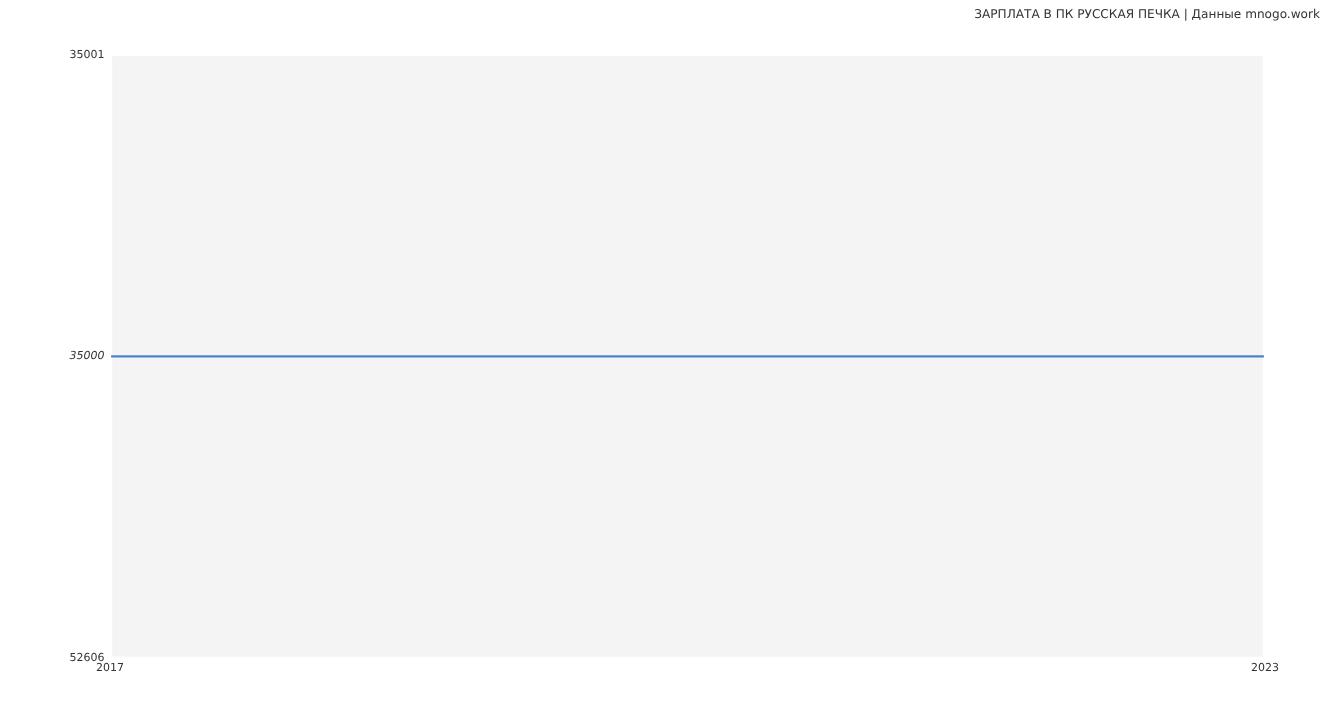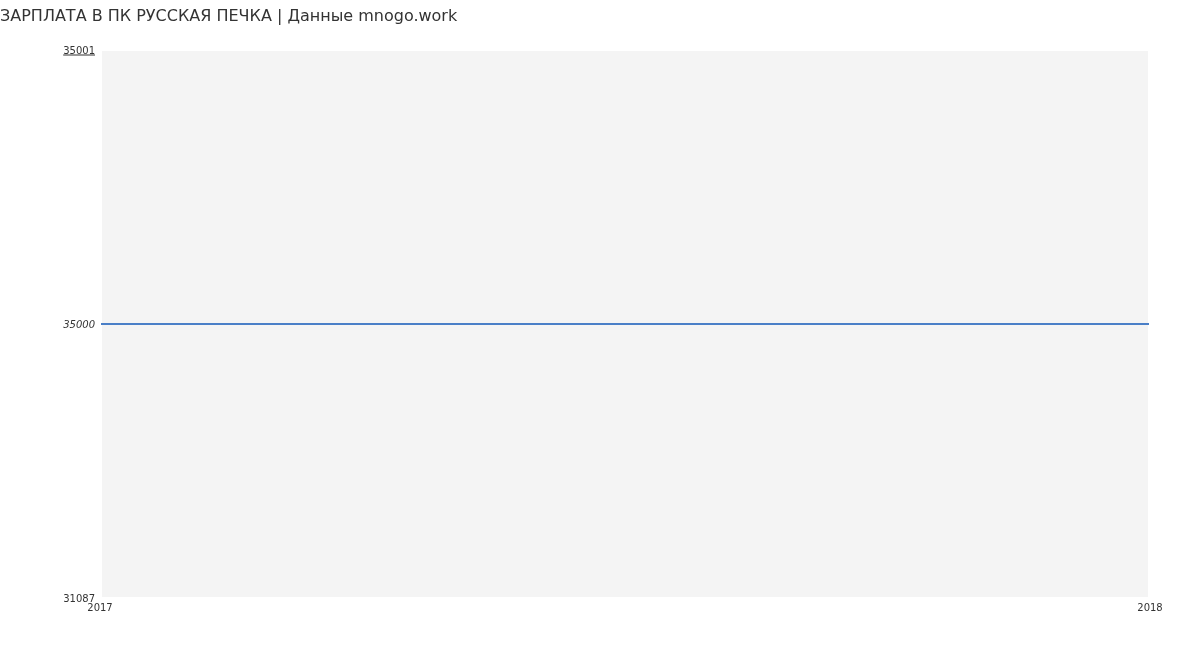--- a/index.html
+++ b/index.html
@@ -8,22 +8,22 @@
       height: 650px;
       font-family: "DejaVu Sans", Arial, sans-serif;
       background: #fff;
       position: relative;
     }
     .title {
       position: absolute;
       top: 6px;
       left: 0;
       width: 100%;
-      text-align: left;
-      font-size: 16px;
+      text-align: right;
+      font-size: 11px;
       color: #333;
     }
     .plot-area {
       position: absolute;
       left: 100px;
       top: 50px;
       width: 1050px;
       height: 548px;
       background: #f4f4f4;
       border: 1px solid #fff;
@@ -70,18 +70,18 @@
 
 <div class="title">ЗАРПЛАТА В ПК РУССКАЯ ПЕЧКА | Данные mnogo.work</div>
 
 <div class="plot-area">
   <div class="grid-line-h" style="top:50%;"></div>
   <div class="grid-line-v" style="left:0;"></div>
   <div class="grid-line-v" style="right:0;"></div>
   <div class="data-line"></div>
 </div>
 
-<div class="y-tick" style="top:50px;text-decoration:underline;">35001</div>
+<div class="y-tick" style="top:50px;">35001</div>
 <div class="y-tick" style="top:324px;font-style:italic;">35000</div>
-<div class="y-tick" style="top:598px;">31087</div>
+<div class="y-tick" style="top:598px;">52606</div>
 
 <div class="x-tick" style="left:100px;">2017</div>
-<div class="x-tick" style="left:1150px;">2018</div>
+<div class="x-tick" style="left:1150px;">2023</div>
 
 </body></html>

